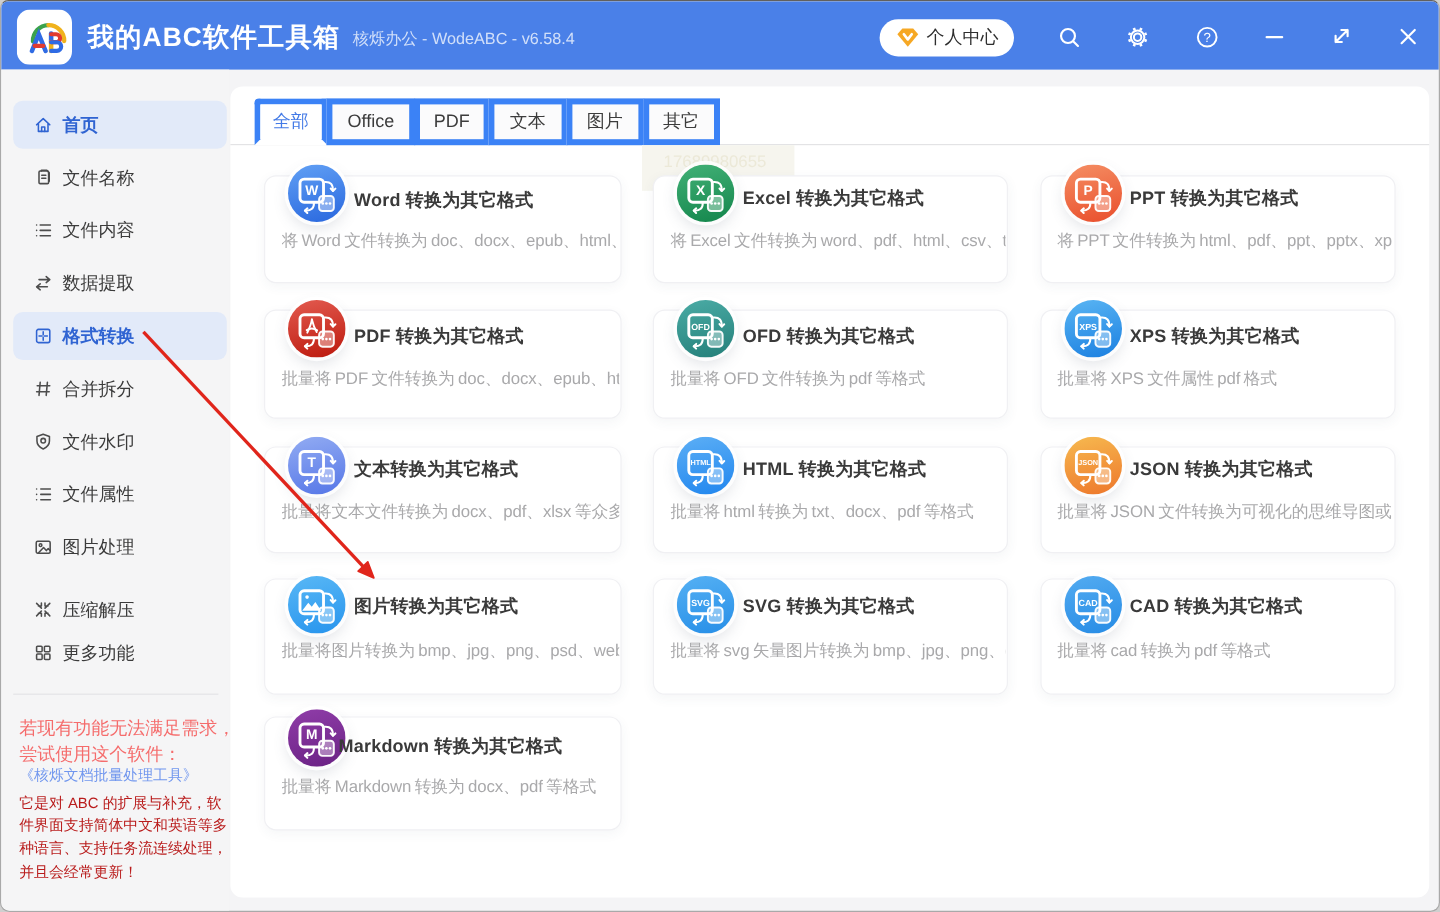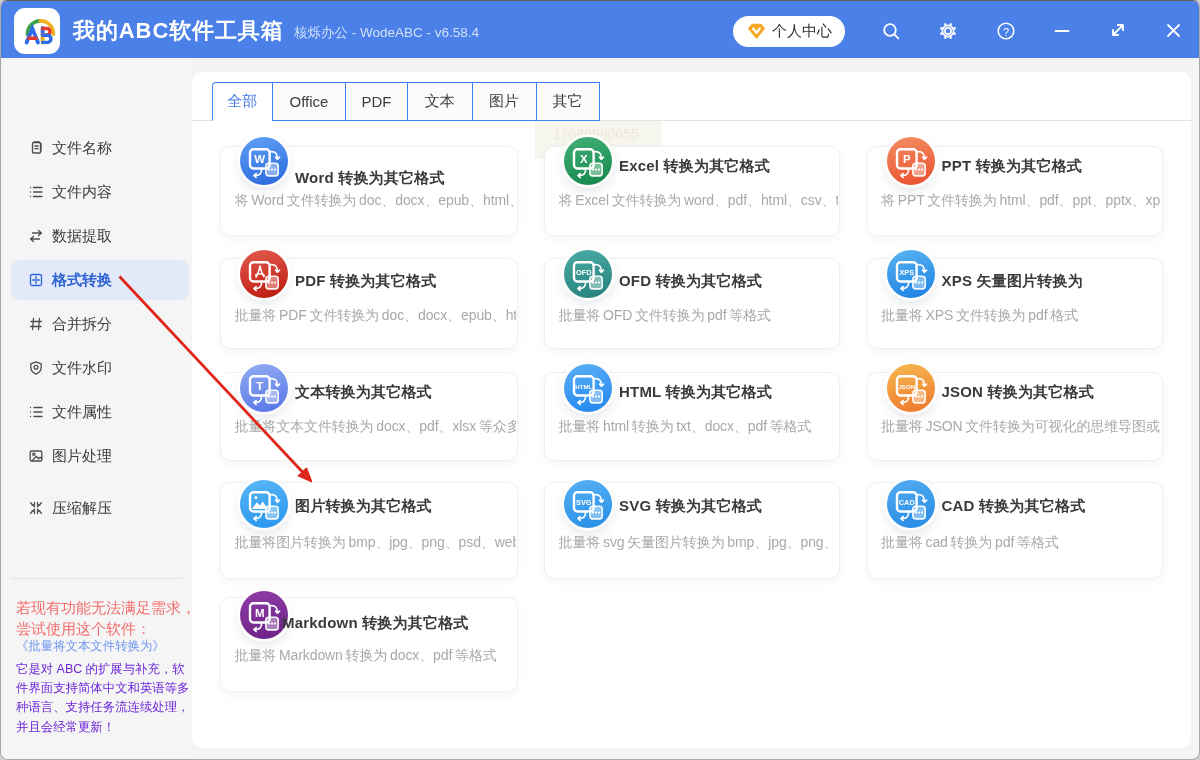--- a/index.html
+++ b/index.html
@@ -5,21 +5,21 @@
 html,body{width:1200px;height:760px;overflow:hidden}
 body{background:#cfcfcf;font-family:"Liberation Sans",sans-serif;-webkit-font-smoothing:antialiased}
 #win{position:absolute;left:0;top:0;width:1200px;height:760px;background:#f4f4f6;border-radius:7px 7px 8px 8px;overflow:hidden;border:1px solid #a9a9a9;border-top:1px solid #62605c}
 #tbar{position:absolute;left:0;top:0;width:100%;height:57px;background:#4a80e8}
 #sbar{position:absolute;left:0;top:57px;width:190px;bottom:0;background:#f5f5f6}
 #panel{position:absolute;left:191px;top:70.5px;width:999px;height:676px;background:#fff;border-radius:10px}
 .abs{position:absolute}
 .mi{position:absolute;left:10px;width:178px;height:40px;border-radius:8px;display:flex;align-items:center;font-size:15px;color:#3b3b3b}
 .mi svg{margin-left:17px;margin-right:8px;flex:0 0 auto}
 .mi.on{background:#e2eaf9;color:#3064d2;font-weight:bold}
-.tab{position:absolute;top:80.5px;height:39px;border:1px solid #3b82f6;background:#fbfbfc;color:#3c3c3c;font-size:15px;display:flex;align-items:center;justify-content:center}
+.tab{position:absolute;top:80.5px;height:39px;border:5px solid #3b82f6;background:#fbfbfc;color:#3c3c3c;font-size:15px;display:flex;align-items:center;justify-content:center}
 .tab.on{background:#fff;color:#437ae6;border-bottom-color:#fff}
 .card{position:absolute;background:#fff;border:1px solid #f0f0f3;border-radius:10px;box-shadow:0 3px 10px rgba(60,70,90,0.05)}
 .cic{position:absolute;width:48px;height:48px;border-radius:50%;box-shadow:0 0 0 3px rgba(255,255,255,0.85),0 5px 12px rgba(80,90,110,0.18)}
 .ct{position:absolute;font-size:15px;letter-spacing:0.2px;font-weight:bold;color:#3a3a3a;white-space:nowrap}
 .cd{position:absolute;font-size:14px;word-spacing:-1px;letter-spacing:-0.1px;color:#a9a9ab;white-space:nowrap;overflow:hidden}
 </style></head><body>
 <div id="win">
 <div id="tbar">
 <svg class="abs" style="left:13px;top:7px" width="46" height="46" viewBox="0 0 46 46">
         <rect x="0" y="0" width="46" height="46" rx="11" fill="#fff"></rect>
@@ -69,20 +69,27 @@
         <path d="M2.5 9 H15.5" fill="none" stroke="#fff" stroke-linecap="round" stroke-linejoin="round" stroke-width="1.8"></path>
       </svg>
       <svg class="abs" style="left:1108px;top:20px" width="18" height="18" viewBox="0 0 18 18">
         <path d="M4 14 L14 4 M14 9.2 V4 H8.8 M4 8.8 V14 H9.2" fill="none" stroke="#fff" stroke-linecap="round" stroke-linejoin="round" stroke-width="1.8"></path>
       </svg>
       <svg class="abs" style="left:1163px;top:20px" width="19" height="19" viewBox="0 0 19 19">
         <path d="M4 4 L15 15 M15 4 L4 15" fill="none" stroke="#fff" stroke-linecap="round" stroke-linejoin="round" stroke-width="1.8"></path>
       </svg>
     </div>
 <div id="sbar">
+<div class="mi on" style="top:26px">
+        <svg width="16" height="16" viewBox="0 0 16 16">
+          <path d="M2.5 8 L8 2.8 L13.5 8 M4 7 V13.5 H12 V7" fill="none" stroke="#3064d2" stroke-width="1.3" stroke-linecap="round" stroke-linejoin="round"></path>
+          <path d="M6.7 13.5 V9.8 H9.3 V13.5" fill="none" stroke="#3064d2" stroke-width="1.3" stroke-linecap="round" stroke-linejoin="round"></path>
+        </svg>
+        <span>首页</span>
+      </div>
 <div class="mi" style="top:70px">
         <svg width="16" height="16" viewBox="0 0 16 16">
           <rect x="4.5" y="2.5" width="8" height="10.5" rx="1" fill="none" stroke="#4d4d4d" stroke-width="1.3" stroke-linecap="round" stroke-linejoin="round"></rect>
           <path d="M6.5 2.5 V1.8 H11 L13 4 V11" fill="none" stroke="#4d4d4d" stroke-width="1.3" stroke-linecap="round" stroke-linejoin="round"></path>
           <path d="M6.8 6 H10.2 M6.8 8.6 H10.2" fill="none" stroke="#4d4d4d" stroke-width="1.3" stroke-linecap="round" stroke-linejoin="round"></path>
         </svg>
         <span>文件名称</span>
       </div>
 <div class="mi" style="top:114px">
         <svg width="16" height="16" viewBox="0 0 16 16">
@@ -129,24 +136,33 @@
           <path d="M4 12.9 L8.3 8.3 L10.6 10.8 L12.2 9.2 L13.8 10.8" fill="none" stroke="#4d4d4d" stroke-width="1.3" stroke-linecap="round" stroke-linejoin="round"></path>
         </svg>
         <span>图片处理</span>
       </div>
 <div class="mi" style="top:430px">
         <svg width="16" height="16" viewBox="0 0 16 16">
           <path d="M6.5 2.5 V5 H4 M2.5 2.8 L6.5 6.8 M9.5 2.5 V5 H12 M13.5 2.8 L9.5 6.8 M6.5 13.5 V11 H4 M2.5 13.2 L6.5 9.2 M9.5 13.5 V11 H12 M13.5 13.2 L9.5 9.2" fill="none" stroke="#4d4d4d" stroke-width="1.3" stroke-linecap="round" stroke-linejoin="round"></path>
         </svg>
         <span>压缩解压</span>
       </div>
+<div class="mi" style="top:466px">
+        <svg width="16" height="16" viewBox="0 0 16 16">
+          <rect x="2.5" y="2.5" width="4.6" height="4.6" rx="0.8" fill="none" stroke="#4d4d4d" stroke-width="1.3" stroke-linecap="round" stroke-linejoin="round"></rect>
+          <rect x="9" y="2.5" width="4.6" height="4.6" rx="0.8" fill="none" stroke="#4d4d4d" stroke-width="1.3" stroke-linecap="round" stroke-linejoin="round"></rect>
+          <rect x="2.5" y="9" width="4.6" height="4.6" rx="0.8" fill="none" stroke="#4d4d4d" stroke-width="1.3" stroke-linecap="round" stroke-linejoin="round"></rect>
+          <rect x="9" y="9" width="4.6" height="4.6" rx="0.8" fill="none" stroke="#4d4d4d" stroke-width="1.3" stroke-linecap="round" stroke-linejoin="round"></rect>
+        </svg>
+        <span>更多功能</span>
+      </div>
 <div class="abs" style="left:10px;top:520px;width:171px;border-top:1px solid #e4e4e6"></div>
       <div class="abs" style="left:15px;top:538.5px;font-size:15px;white-space:nowrap;color:#f56c6c;line-height:21px">若现有功能无法满足需求，可以<br>尝试使用这个软件：</div>
-      <div class="abs" style="left:15px;top:582px;font-size:12.4px;white-space:nowrap;color:#7096ee;line-height:13px">《批量将文本文件转换为》</div>
-      <div class="abs" style="left:15px;top:602px;font-size:12.4px;white-space:nowrap;color:#6d28d9;line-height:19.2px">它是对 ABC 的扩展与补充，软<br>件界面支持简体中文和英语等多<br>种语言、支持任务流连续处理，<br>并且会经常更新！</div>
+      <div class="abs" style="left:15px;top:582px;font-size:12.4px;white-space:nowrap;color:#7096ee;line-height:13px">《核烁文档批量处理工具》</div>
+      <div class="abs" style="left:15px;top:602px;font-size:12.4px;white-space:nowrap;color:#b91c1c;line-height:19.2px">它是对 ABC 的扩展与补充，软<br>件界面支持简体中文和英语等多<br>种语言、支持任务流连续处理，<br>并且会经常更新！</div>
     </div>
 <div id="panel"></div>
 <div class="abs" style="left:191px;top:80.5px;width:999px;height:39px;border-bottom:1px solid #e3e3e5"></div>
 <div class="tab on" style="left:210.5px;width:61.5px;border-radius:4px 0 0 0;">全部</div>
 <div class="tab" style="left:271.0px;width:74px;">Office</div>
 <div class="tab" style="left:344.0px;width:63px;">PDF</div>
 <div class="tab" style="left:406.0px;width:65.5px;">文本</div>
 <div class="tab" style="left:470.5px;width:65px;">图片</div>
 <div class="tab" style="left:534.5px;width:64px;">其它</div>
 <div class="abs" style="left:534px;top:120px;width:127px;height:38px;background:#f6f5ee"></div>
@@ -168,21 +184,21 @@
         </g>
         <rect x="25.9" y="26.3" width="12.3" height="12.6" rx="2.8" fill="rgba(255,255,255,0.4)" stroke="rgba(255,255,255,0.95)" stroke-width="1.6"></rect>
         <circle cx="29.0" cy="32.6" r="1.1" fill="#fff"></circle>
         <circle cx="32.0" cy="32.6" r="1.1" fill="#fff"></circle>
         <circle cx="35.0" cy="32.6" r="1.1" fill="#fff"></circle>
         <g fill="none" stroke="#fff" stroke-width="1.7" stroke-linecap="round" stroke-linejoin="round">
           <path d="M21.6 31.6 q 0.4 7.4 -7.4 7"></path>
           <path d="M16.2 36.6 l -2.1 1.9 l 2.0 2"></path>
         </g>
       </svg></div>
-<div class="ct" style="left:294px;top:167px;line-height:20px">Word 转换为其它格式</div>
+<div class="ct" style="left:294px;top:157px;line-height:20px">Word 转换为其它格式</div>
 <div class="cd" style="left:233.5px;top:189.0px;width:281px;line-height:20px">将 Word 文件转换为 doc、docx、epub、html、pdf 等格式</div>
 <div class="card" style="left:543px;top:144.5px;width:296px;height:90px"></div>
 <div class="cic" style="left:563px;top:136.0px"><svg width="48" height="48" viewBox="0 0 48 48">
         <defs>
           <linearGradient id="gx" x1="0.35" y1="0" x2="0.6" y2="1">
             <stop offset="0" stop-color="#3fae74"></stop>
             <stop offset="1" stop-color="#17894f"></stop>
           </linearGradient>
         </defs>
         <circle cx="24" cy="24" r="24" fill="url(#gx)"></circle>
@@ -302,22 +318,22 @@
         </g>
         <rect x="25.9" y="26.3" width="12.3" height="12.6" rx="2.8" fill="rgba(255,255,255,0.4)" stroke="rgba(255,255,255,0.95)" stroke-width="1.6"></rect>
         <circle cx="29.0" cy="32.6" r="1.1" fill="#fff"></circle>
         <circle cx="32.0" cy="32.6" r="1.1" fill="#fff"></circle>
         <circle cx="35.0" cy="32.6" r="1.1" fill="#fff"></circle>
         <g fill="none" stroke="#fff" stroke-width="1.7" stroke-linecap="round" stroke-linejoin="round">
           <path d="M21.6 31.6 q 0.4 7.4 -7.4 7"></path>
           <path d="M16.2 36.6 l -2.1 1.9 l 2.0 2"></path>
         </g>
       </svg></div>
-<div class="ct" style="left:940.5px;top:269.5px;line-height:20px">XPS 矢量图片转换为</div>
-<div class="cd" style="left:880.0px;top:303.5px;width:279px;line-height:20px">批量将 XPS 文件转换为 pdf 格式</div>
+<div class="ct" style="left:940.5px;top:269.5px;line-height:20px">XPS 转换为其它格式</div>
+<div class="cd" style="left:880.0px;top:303.5px;width:279px;line-height:20px">批量将 XPS 文件属性 pdf 格式</div>
 <div class="card" style="left:219px;top:371px;width:298px;height:88.5px"></div>
 <div class="cic" style="left:239px;top:362.5px"><svg width="48" height="48" viewBox="0 0 48 48">
         <defs>
           <linearGradient id="gt" x1="0.35" y1="0" x2="0.6" y2="1">
             <stop offset="0" stop-color="#8ea8f2"></stop>
             <stop offset="1" stop-color="#5a7ae8"></stop>
           </linearGradient>
         </defs>
         <circle cx="24" cy="24" r="24" fill="url(#gt)"></circle>
         <rect x="10" y="12.3" width="19.6" height="19.2" rx="3.4" fill="none" stroke="#fff" stroke-width="2.4"></rect>

